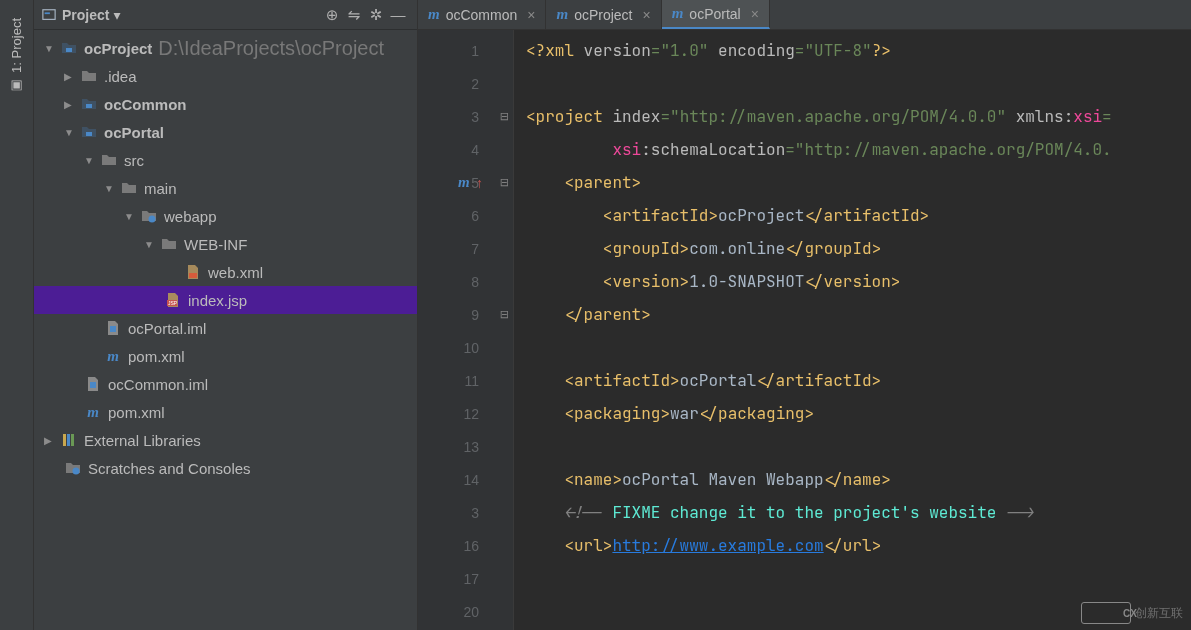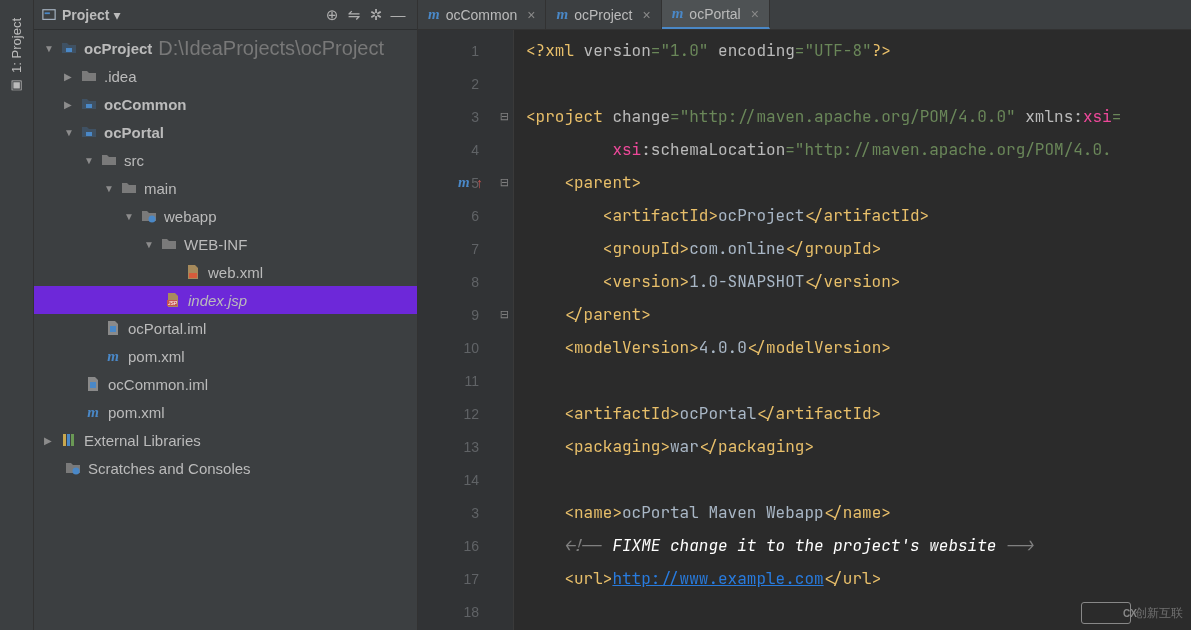--- a/index.html
+++ b/index.html
@@ -77,21 +77,21 @@
 }
 .tree-row {
   height: 28px;
   display: flex;
   align-items: center;
   color: #bbbbbb;
   padding-left: 6px;
   cursor: pointer;
   white-space: nowrap;
 }
-.tree-row.selected { background: #6d28d9; font-style: italic; }
+.tree-row.selected { background: #4c1d95; }
 .tree-arrow {
   width: 12px;
   display: inline-block;
   color: #8c8c8c;
   font-size: 10px;
   margin-right: 4px;
 }
 .tree-icon {
   width: 18px; height: 18px;
   display: inline-flex;
@@ -204,21 +204,21 @@
   align-items: center;
   padding-left: 12px;
   white-space: pre;
 }
 .tok-tag { color: #e8bf6a; }
 .tok-attr { color: #bababa; }
 .tok-attr-ns { color: #ec4899; }
 .tok-str { color: #6a8759; }
 .tok-text { color: #a9b7c6; }
 .tok-comment { color: #808080; font-style: italic; }
-.tok-fixme { color: #ffffff; font-style: italic; }
+.tok-fixme { color: #5eead4; }
 .tok-link { color: #287bde; text-decoration: underline; }
 .watermark {
   position: absolute;
   right: 8px;
   bottom: 6px;
   color: #707070;
   font-size: 12px;
   display: flex;
   align-items: center;
   gap: 4px;
@@ -438,33 +438,32 @@
       <div class="gutter-row">8</div>
       <div class="gutter-row">9<span class="gutter-mark">⊟</span></div>
       <div class="gutter-row">10</div>
       <div class="gutter-row">11</div>
       <div class="gutter-row">12</div>
       <div class="gutter-row">13</div>
       <div class="gutter-row">14</div>
       <div class="gutter-row">3</div>
       <div class="gutter-row">16</div>
       <div class="gutter-row">17</div>
-      <div class="gutter-row">18</div>
+      <div class="gutter-row">20</div>
     </div>
     <div class="code">
       <div class="code-line"><span class="tok-tag">&lt;?</span><span class="tok-tag">xml </span><span class="tok-attr">version</span><span class="tok-str">=</span><span class="tok-str">"1.0"</span><span class="tok-text"> </span><span class="tok-attr">encoding</span><span class="tok-str">=</span><span class="tok-str">"UTF-8"</span><span class="tok-tag">?&gt;</span></div>
       <div class="code-line"></div>
-      <div class="code-line"><span class="tok-tag">&lt;</span><span class="tok-tag">project </span><span class="tok-attr">change</span><span class="tok-str">=</span><span class="tok-str">"http://maven.apache.org/POM/4.0.0"</span><span class="tok-text"> </span><span class="tok-attr">xmlns:</span><span class="tok-attr-ns">xsi</span><span class="tok-str">=</span></div>
+      <div class="code-line"><span class="tok-tag">&lt;</span><span class="tok-tag">project </span><span class="tok-attr">index</span><span class="tok-str">=</span><span class="tok-str">"http://maven.apache.org/POM/4.0.0"</span><span class="tok-text"> </span><span class="tok-attr">xmlns:</span><span class="tok-attr-ns">xsi</span><span class="tok-str">=</span></div>
       <div class="code-line"><span>         </span><span class="tok-attr-ns">xsi</span><span class="tok-attr">:</span><span class="tok-attr">schemaLocation</span><span class="tok-str">=</span><span class="tok-str">"http://maven.apache.org/POM/4.0.</span></div>
       <div class="code-line"><span>    </span><span class="tok-tag">&lt;parent&gt;</span></div>
       <div class="code-line"><span>        </span><span class="tok-tag">&lt;artifactId&gt;</span><span class="tok-text">ocProject</span><span class="tok-tag">&lt;/artifactId&gt;</span></div>
       <div class="code-line"><span>        </span><span class="tok-tag">&lt;groupId&gt;</span><span class="tok-text">com.online</span><span class="tok-tag">&lt;/groupId&gt;</span></div>
       <div class="code-line"><span>        </span><span class="tok-tag">&lt;version&gt;</span><span class="tok-text">1.0-SNAPSHOT</span><span class="tok-tag">&lt;/version&gt;</span></div>
       <div class="code-line"><span>    </span><span class="tok-tag">&lt;/parent&gt;</span></div>
-      <div class="code-line"><span>    </span><span class="tok-tag">&lt;modelVersion&gt;</span><span class="tok-text">4.0.0</span><span class="tok-tag">&lt;/modelVersion&gt;</span></div>
       <div class="code-line"></div>
       <div class="code-line"><span>    </span><span class="tok-tag">&lt;artifactId&gt;</span><span class="tok-text">ocPortal</span><span class="tok-tag">&lt;/artifactId&gt;</span></div>
       <div class="code-line"><span>    </span><span class="tok-tag">&lt;packaging&gt;</span><span class="tok-text">war</span><span class="tok-tag">&lt;/packaging&gt;</span></div>
       <div class="code-line"></div>
       <div class="code-line"><span>    </span><span class="tok-tag">&lt;name&gt;</span><span class="tok-text">ocPortal Maven Webapp</span><span class="tok-tag">&lt;/name&gt;</span></div>
       <div class="code-line"><span>    </span><span class="tok-comment">&lt;!-- </span><span class="tok-fixme">FIXME change it to the project's website</span><span class="tok-comment"> --&gt;</span></div>
       <div class="code-line"><span>    </span><span class="tok-tag">&lt;url&gt;</span><span class="tok-link">http://www.example.com</span><span class="tok-tag">&lt;/url&gt;</span></div>
       <div class="code-line"></div>
     </div>
   </div>

